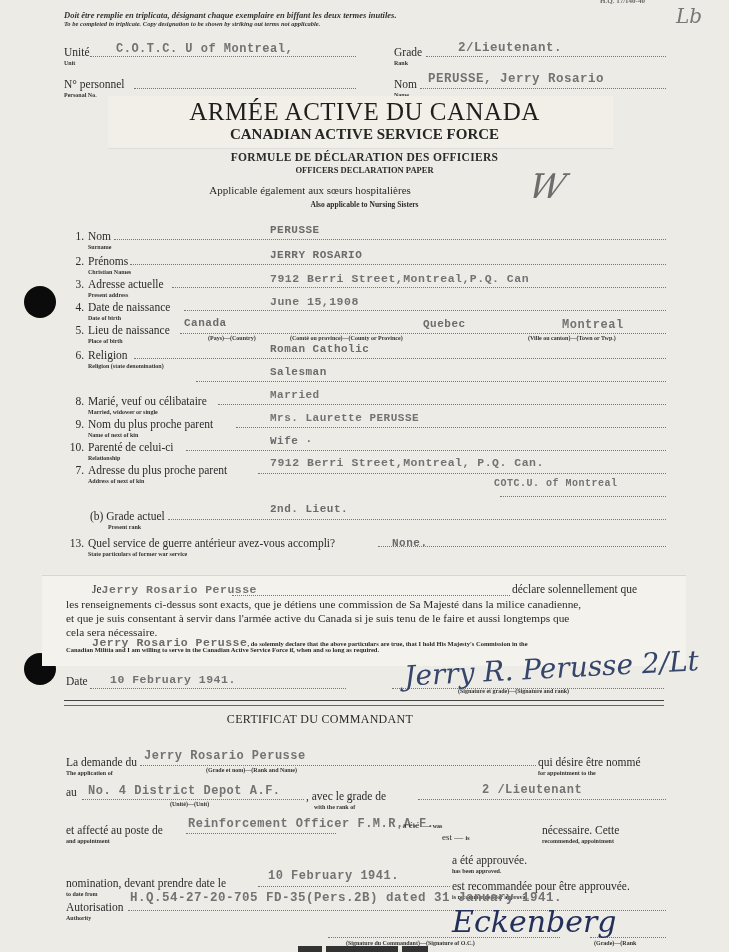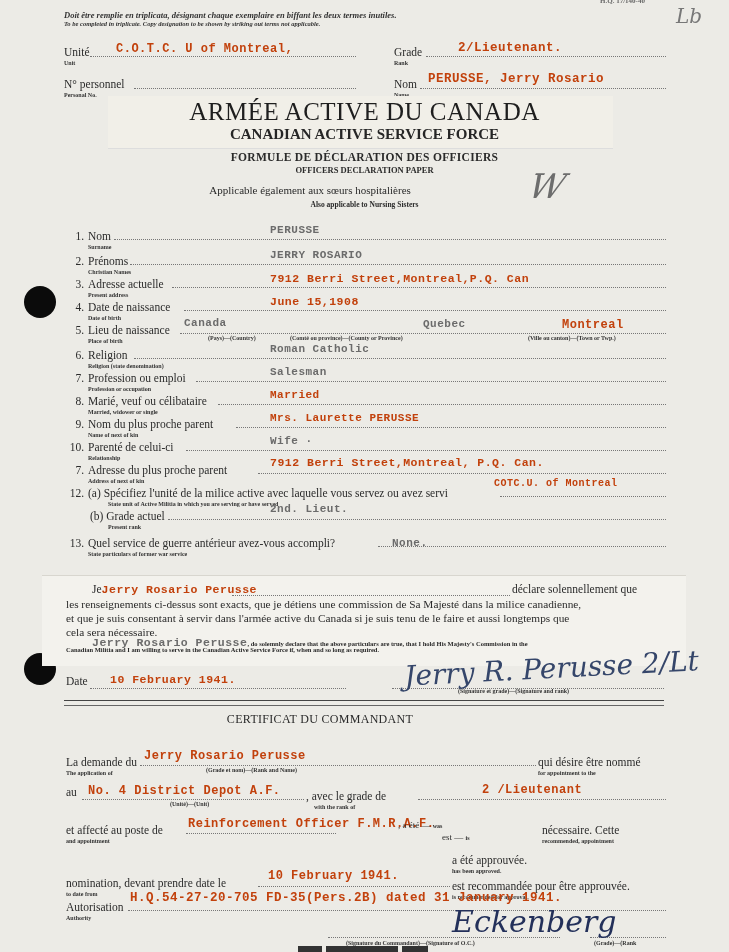--- a/index.html
+++ b/index.html
@@ -5,21 +5,21 @@
   html, body { margin: 0; padding: 0; }
   body {
     width: 729px; height: 952px; overflow: hidden; position: relative;
     background: #e9e7e2;
     font-family: "Liberation Serif", "DejaVu Serif", serif;
     color: #2a2a2a;
   }
   .page { position: absolute; left: 0; top: 0; width: 729px; height: 952px; background: #ecebe6; }
   .abs { position: absolute; }
   .hole { position: absolute; width: 32px; height: 32px; border-radius: 50%; background: #0b0b0b; }
-  .tw { font-family: "Liberation Mono", "DejaVu Sans Mono", monospace; font-weight: bold; color: #c2410c; letter-spacing: 0.5px; }
+  .tw { font-family: "Liberation Mono", "DejaVu Sans Mono", monospace; font-weight: bold; color: #737373; letter-spacing: 0.5px; }
   .tw-light { color: #6b6b6b; }
   .lbl { font-size: 11.5px; color: #2b2b2b; white-space: nowrap; }
   .sub { font-size: 6px; font-weight: bold; color: #333; white-space: nowrap; display: block; line-height: 7px; }
   .dots { position: absolute; border-bottom: 1px dotted #777; height: 0; }
   .num { display: inline-block; width: 18px; text-align: right; margin-right: 4px; }
   .hdr-box { position: absolute; left: 108px; top: 96px; width: 505px; height: 52px; background: #f1efe8; border-bottom: 1px solid #ddd; }
   .row { position: absolute; left: 66px; }
   .row .lbl { position: relative; }
   .paper-panel { position: absolute; left: 42px; top: 575px; width: 644px; height: 90px; background: #f3f2ed; border-top: 1px solid #d8d6cf; }
   .rule-dbl { position: absolute; left: 64px; width: 600px; height: 4px; border-top: 1.5px solid #444; border-bottom: 1px solid #666; }
@@ -116,24 +116,20 @@
   <div class="abs sub" style="left:290px; top:335px;">(Comté ou province)—(County or Province)</div>
   <div class="abs sub" style="left:528px; top:335px;">(Ville ou canton)—(Town or Twp.)</div>
 
   <div class="row" style="top:345px;">
     <span class="lbl"><span class="num">6.</span><span>Religion</span></span>
     <span class="sub" style="margin-left:22px;">Religion (state denomination)</span>
   </div>
   <div class="dots" style="left:134px; top:358px; width:532px;"></div>
   <div class="abs tw tw-light" style="left:270px; top:343px; font-size:11px;">Roman Catholic</div>
 
-  <div class="row" style="top:368px;">
-    <span class="lbl"><span class="num">7.</span><span>Profession ou emploi</span></span>
-    <span class="sub" style="margin-left:22px;">Profession or occupation</span>
-  </div>
   <div class="dots" style="left:196px; top:381px; width:470px;"></div>
   <div class="abs tw tw-light" style="left:270px; top:366px; font-size:11px;">Salesman</div>
 
   <div class="row" style="top:391px;">
     <span class="lbl"><span class="num">8.</span><span>Marié, veuf ou célibataire</span></span>
     <span class="sub" style="margin-left:22px;">Married, widower or single</span>
   </div>
   <div class="dots" style="left:218px; top:404px; width:448px;"></div>
   <div class="abs tw" style="left:270px; top:389px; font-size:11px;">Married</div>
 
@@ -151,24 +147,20 @@
   <div class="dots" style="left:186px; top:450px; width:480px;"></div>
   <div class="abs tw tw-light" style="left:270px; top:435px; font-size:11px;">Wife ·</div>
 
   <div class="row" style="top:460px;">
     <span class="lbl"><span class="num">7.</span><span>Adresse du plus proche parent</span></span>
     <span class="sub" style="margin-left:22px;">Address of next of kin</span>
   </div>
   <div class="dots" style="left:258px; top:473px; width:408px;"></div>
   <div class="abs tw" style="left:270px; top:456px; font-size:11.5px;">7912 Berri Street,Montreal, P.Q. Can.</div>
 
-  <div class="row" style="top:483px;">
-    <span class="lbl"><span class="num">12.</span><span>(a) Spécifiez l'unité de la milice active avec laquelle vous servez ou avez servi</span></span>
-    <span class="sub" style="margin-left:42px;">State unit of Active Militia in which you are serving or have served</span>
-  </div>
   <div class="dots" style="left:500px; top:496px; width:166px;"></div>
   <div class="abs tw" style="left:494px; top:478px; font-size:10px;">COTC.U. of Montreal</div>
 
   <div class="row" style="top:506px; left:90px;">
     <span class="lbl">(b) Grade actuel</span>
     <span class="sub" style="margin-left:18px;">Present rank</span>
   </div>
   <div class="dots" style="left:168px; top:519px; width:498px;"></div>
   <div class="abs tw tw-light" style="left:270px; top:503px; font-size:11px;">2nd. Lieut.</div>
 

